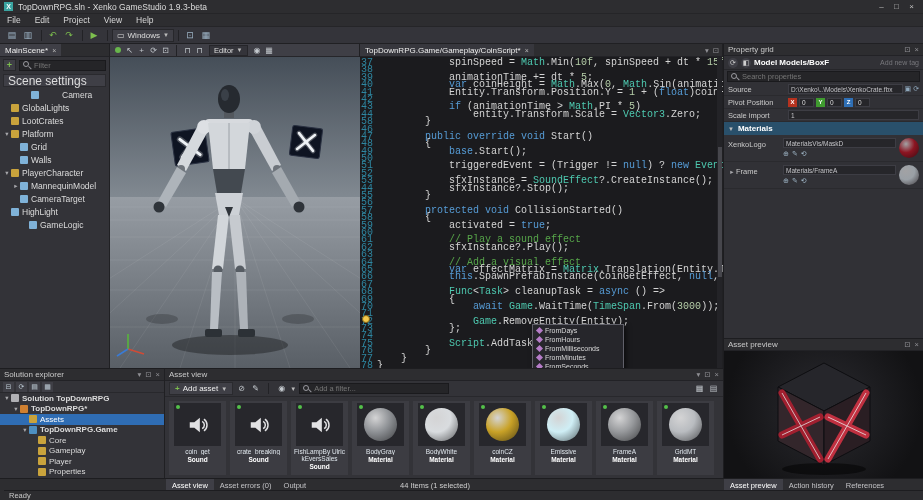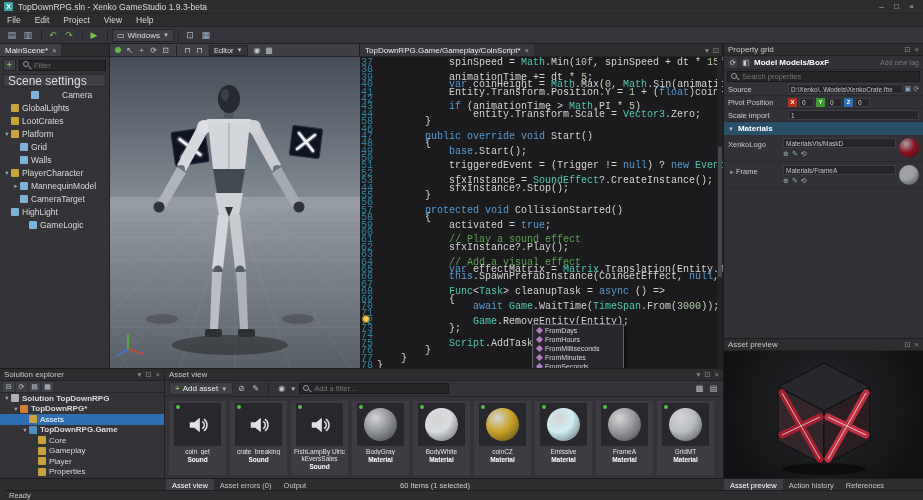--- a/index.html
+++ b/index.html
@@ -738,21 +738,21 @@
       </div>
   </div>
 
   <div id="bottom-strip" class="abs">
     <div class="btabs" id="btabs-left">
         <div class="btab active">Asset view</div>
         <div class="btab">Asset errors (0)</div>
         <div class="btab">Output</div>
       </div>
     <div id="items-status">
-      <span>60 Items (1 selected)</span>
+      <span>44 Items (1 selected)</span>
     </div>
     <div class="btabs" id="btabs-right">
         <div class="btab active">Asset preview</div>
         <div class="btab">Action history</div>
         <div class="btab">References</div>
       </div>
   </div>
 
   <div id="statusbar" class="abs">
     <span>Ready</span>

